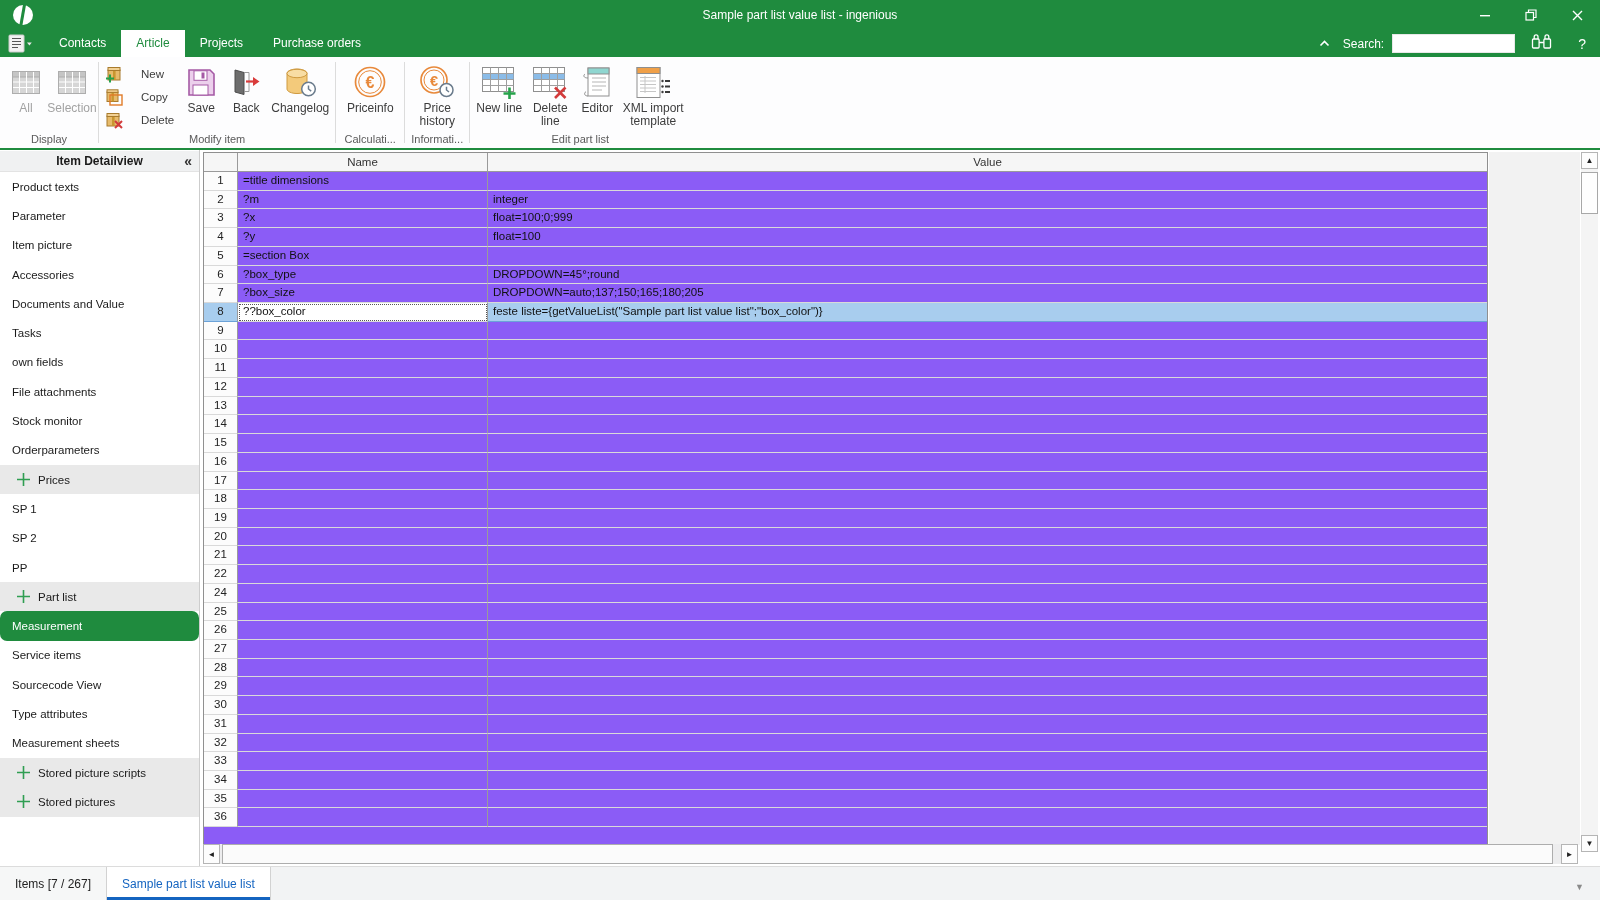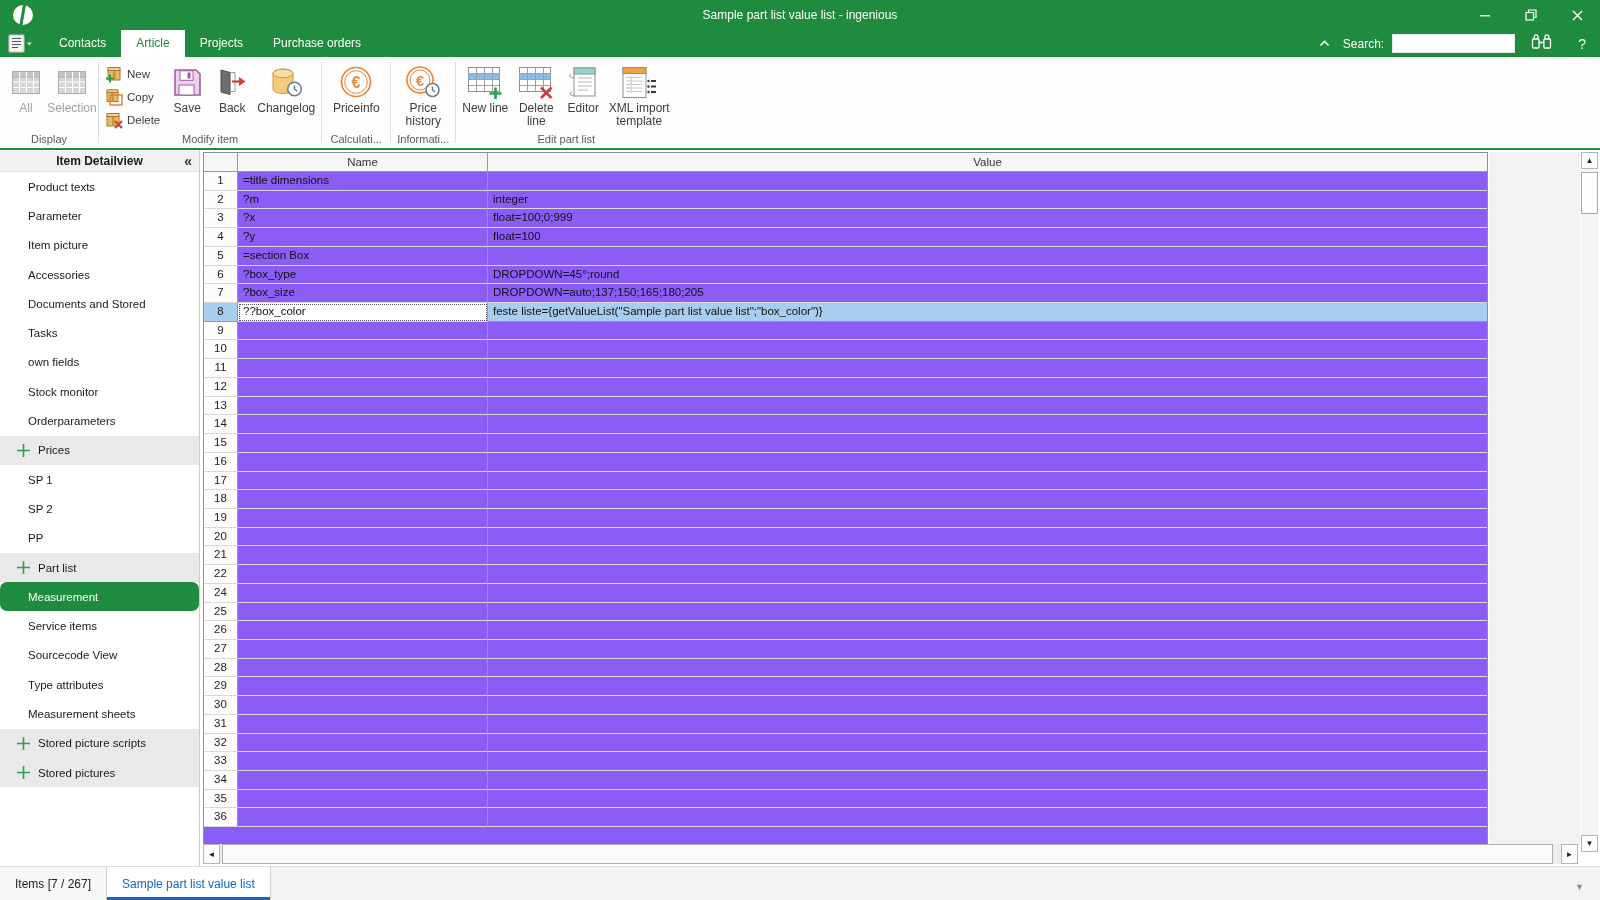--- a/index.html
+++ b/index.html
@@ -34,33 +34,33 @@
   .rgroup-label { height:16px; line-height:14px; text-align:center; font-size:11px; color:#5a5a5a; }
   .rsep { width:1px; background:#dcdcdc; margin:5px 0; }
   .rbtn { display:flex; flex-direction:column; align-items:center; padding-top:5px; cursor:default; }
   .rbtn .ricon { height:36px; display:flex; align-items:center; justify-content:center; }
   .rbtn .rlabel { font-size:12px; color:#3d3d3d; text-align:center; line-height:12.5px; margin-top:2px; }
   .rbtn.disabled .rlabel { color:#a2a2a2; }
   .rbtn.disabled .ricon { opacity:.8; }
   .small-col { display:flex; flex-direction:column; padding:3px 4px 0 2px; }
   .sbtn { display:flex; align-items:center; height:23px; cursor:default; }
   .sbtn .sicon { width:20px; display:flex; justify-content:center; }
-  .sbtn .slabel { font-size:11.5px; color:#3d3d3d; margin-left:3px; }
+  .sbtn .slabel { font-size:11.5px; color:#3d3d3d; margin-left:17px; }
 
   
   .main { position:absolute; left:0; top:150px; width:1600px; height:716px; background:#fff; }
 
   .sidebar { position:absolute; left:0; top:0; width:200px; height:716px; background:#fff;
     border-right:1px solid #cdcdcd; }
   .sb-header { position:absolute; left:0; top:1px; width:199px; height:21px; background:#f0f1f2;
     border-bottom:1px solid #e3e3e3; text-align:center; font-size:12px; font-weight:bold;
     line-height:21px; color:#1a1a1a; }
   .sb-collapse { position:absolute; right:7px; top:0; font-size:14px; font-weight:bold; color:#333; cursor:default; }
   .sb-items { position:absolute; left:0; top:22px; width:199px; }
-  .sb-item { height:29.3px; display:flex; align-items:center; padding-left:28px;
+  .sb-item { height:29.3px; display:flex; align-items:center; padding-left:12px;
     font-size:11.5px; color:#1a1a1a; cursor:default; position:relative; }
   .sb-item.group { background:#e9e9e9; padding-left:38px; }
   .sb-item.group .plus { position:absolute; left:16px; top:7px; }
   .sb-item.selected { background:var(--green); color:#fff;border-radius:7px; }
 
   
   .grid { position:absolute; left:203px; top:2px; width:1285px; height:693px;
     border:1px solid #8f8f8f; background:#8b5cf6; overflow:hidden; }
   .ghead { display:flex; height:19px; background:#f6f6f6; border-bottom:1px solid #9a9a9a; }
   .gh { font-size:11.5px; color:#333; text-align:center; line-height:18px; }
@@ -372,27 +372,30 @@
         <div class="sb-item ">
           <span>Parameter</span>
         </div>
         <div class="sb-item ">
           <span>Item picture</span>
         </div>
         <div class="sb-item ">
           <span>Accessories</span>
         </div>
         <div class="sb-item ">
-          <span>Documents and Stored</span>
+          <span>Documents and Value</span>
         </div>
         <div class="sb-item ">
           <span>Tasks</span>
         </div>
         <div class="sb-item ">
           <span>own fields</span>
+        </div>
+        <div class="sb-item ">
+          <span>File attachments</span>
         </div>
         <div class="sb-item ">
           <span>Stock monitor</span>
         </div>
         <div class="sb-item ">
           <span>Orderparameters</span>
         </div>
         <div class="sb-item group">
           <span class="plus"><svg width="15" height="15" viewBox="0 0 15 15">
               <path d="M7.5 1v13M1 7.5h13" stroke="#2f9e52" stroke-width="1.6"></path>

